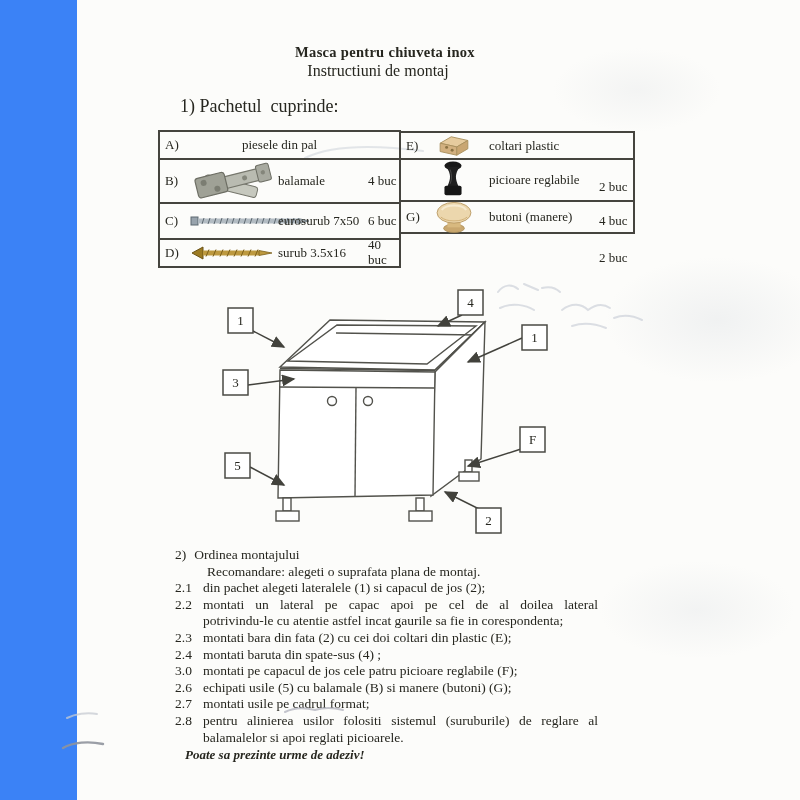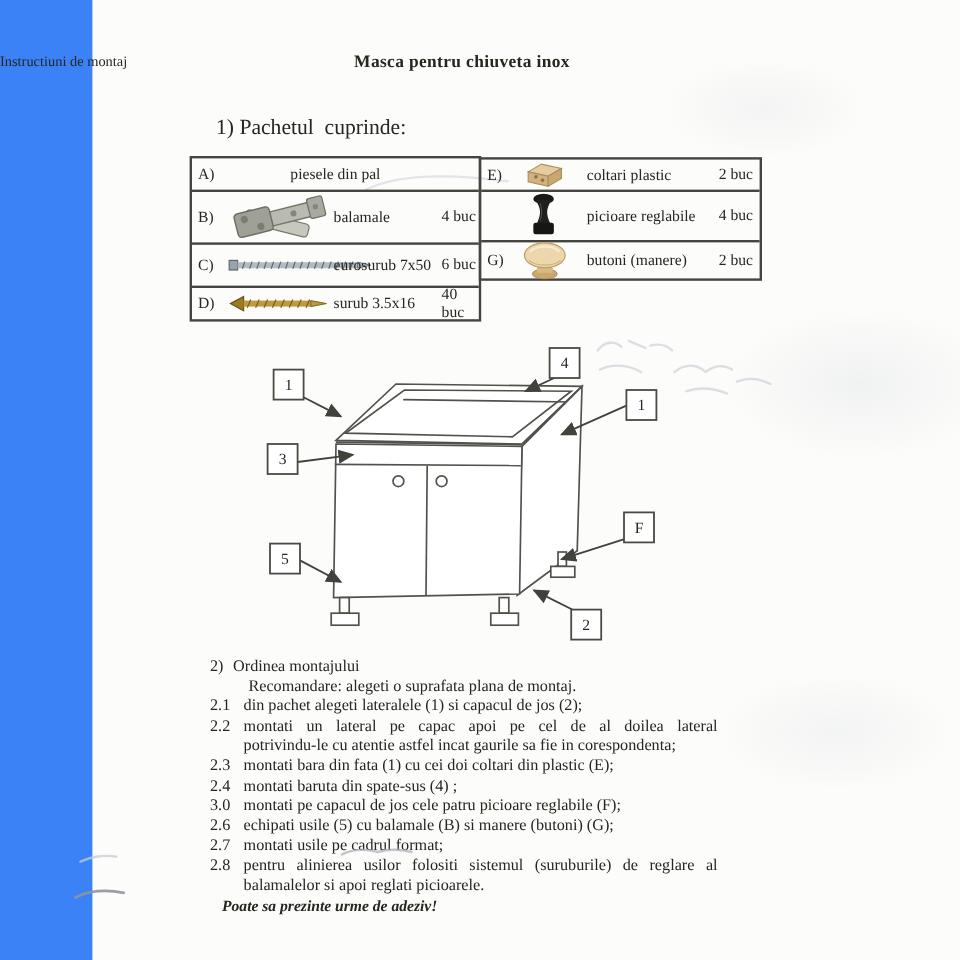--- a/index.html
+++ b/index.html
@@ -16,40 +16,40 @@
       radial-gradient(160px 90px at 640px 320px, rgba(198,204,212,0.22), transparent 70%),
       radial-gradient(140px 70px at 620px 610px, rgba(198,204,212,0.18), transparent 70%),
       radial-gradient(120px 60px at 560px 90px,  rgba(203,208,214,0.18), transparent 70%),
       #fcfcfa;
   }
   .title {
     position:absolute; left:0; top:44px; width:770px; text-align:center;
     font-weight:bold; font-size:14.5px; letter-spacing:.3px;
   }
   .subtitle {
-    position:absolute; left:0; top:44px; width:756px; 
-    font-size:12px;
+    position:absolute; left:0; top:62px; width:756px; text-align:center;
+    font-size:16px;
   }
   .sec1 {
     position:absolute; left:180px; top:96px; font-size:18px; white-space:pre-wrap;
   }
   
   .tbl { position:absolute; border:2px solid #45443e; font-size:13px; }
   .tbl-left  { left:158px; top:130px; width:243px; }
   .tbl-right { left:399px; top:131px; width:236px; }
   .trow { position:relative; border-top:2px solid #45443e; }
   .trow:first-child { border-top:none; }
   .c-letter { position:absolute; left:5px; top:50%; transform:translateY(-50%); }
   .c-img { position:absolute; left:28px; top:50%; transform:translateY(-50%); line-height:0; }
   .tbl-right .c-img { left:34px; }
   .c-name { position:absolute; left:118px; top:50%; transform:translateY(-50%); white-space:nowrap; }
   .tbl-right .c-name { left:88px; }
   .c-center { left:0; right:0; text-align:center; white-space:nowrap; }
   .c-qty { position:absolute; left:208px; top:50%; transform:translateY(-50%); width:32px; line-height:1.15; }
-  .tbl-right .c-qty { left:198px; }
+  .tbl-right .c-qty { left:198px;margin-top:41px; }
   
   .diagram { position:absolute; left:200px; top:280px; }
   .dline { stroke:#52524c; stroke-width:1.4; fill:none; }
   .dfill { fill:#ffffff; stroke:#52524c; stroke-width:1.4; }
   .callout-box { fill:#ffffff; stroke:#4a4a44; stroke-width:1.5; }
   .callout-txt { font-family:"Liberation Serif", serif; font-size:13px; fill:#26261f; text-anchor:middle; }
   .arrow { stroke:#42423c; stroke-width:1.5; fill:none; }
   .scribble { stroke:#c4cad3; stroke-width:2; fill:none; opacity:.6; stroke-linecap:round; }
   .pencil-light { stroke:#c7cbd1; stroke-width:2; fill:none; opacity:.75; stroke-linecap:round; }
   .pencil-dark { stroke:#8f949c; stroke-width:2.4; fill:none; opacity:.9; stroke-linecap:round; }
@@ -269,21 +269,21 @@
       <span class="snum">2.1</span>
       <div class="sline">din pachet alegeti lateralele (1) si capacul de jos (2);</div>
     </div>
     <div class="step">
       <span class="snum">2.2</span>
       <div class="sline jfull">montati un lateral pe capac apoi pe cel de al doilea lateral</div>
       <div class="sline">potrivindu-le cu atentie astfel incat gaurile sa fie in corespondenta;</div>
     </div>
     <div class="step">
       <span class="snum">2.3</span>
-      <div class="sline">montati bara din fata (1) cu cei doi coltari din plastic (E);</div>
+      <div class="sline">montati bara din fata (2) cu cei doi coltari din plastic (E);</div>
     </div>
     <div class="step">
       <span class="snum">2.4</span>
       <div class="sline">montati baruta din spate-sus (4) ;</div>
     </div>
     <div class="step">
       <span class="snum">3.0</span>
       <div class="sline">montati pe capacul de jos cele patru picioare reglabile (F);</div>
     </div>
     <div class="step">

